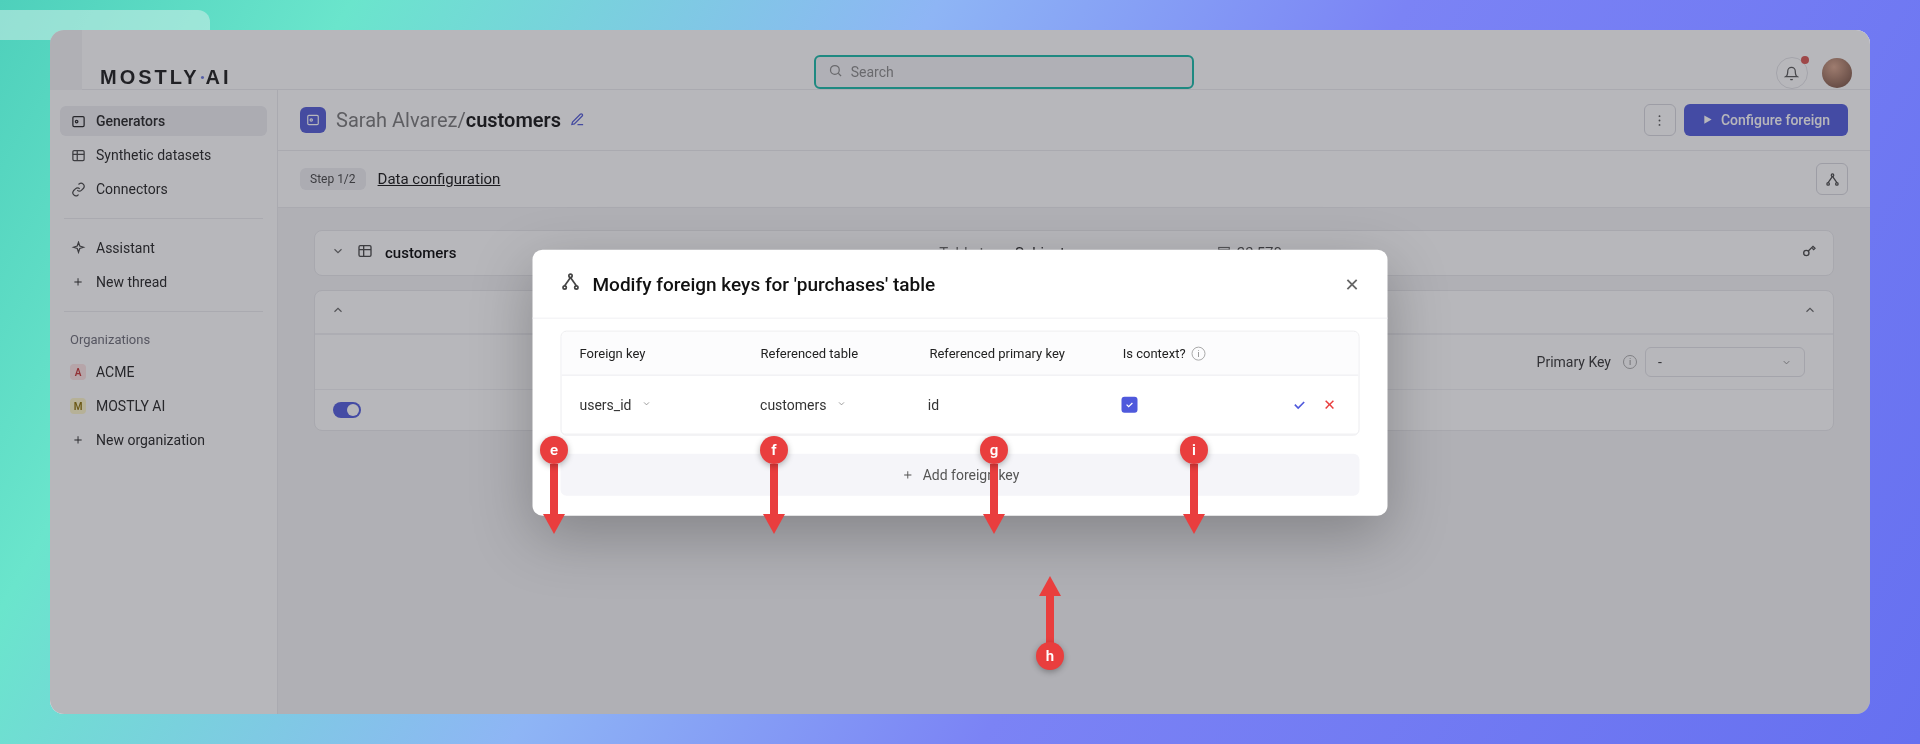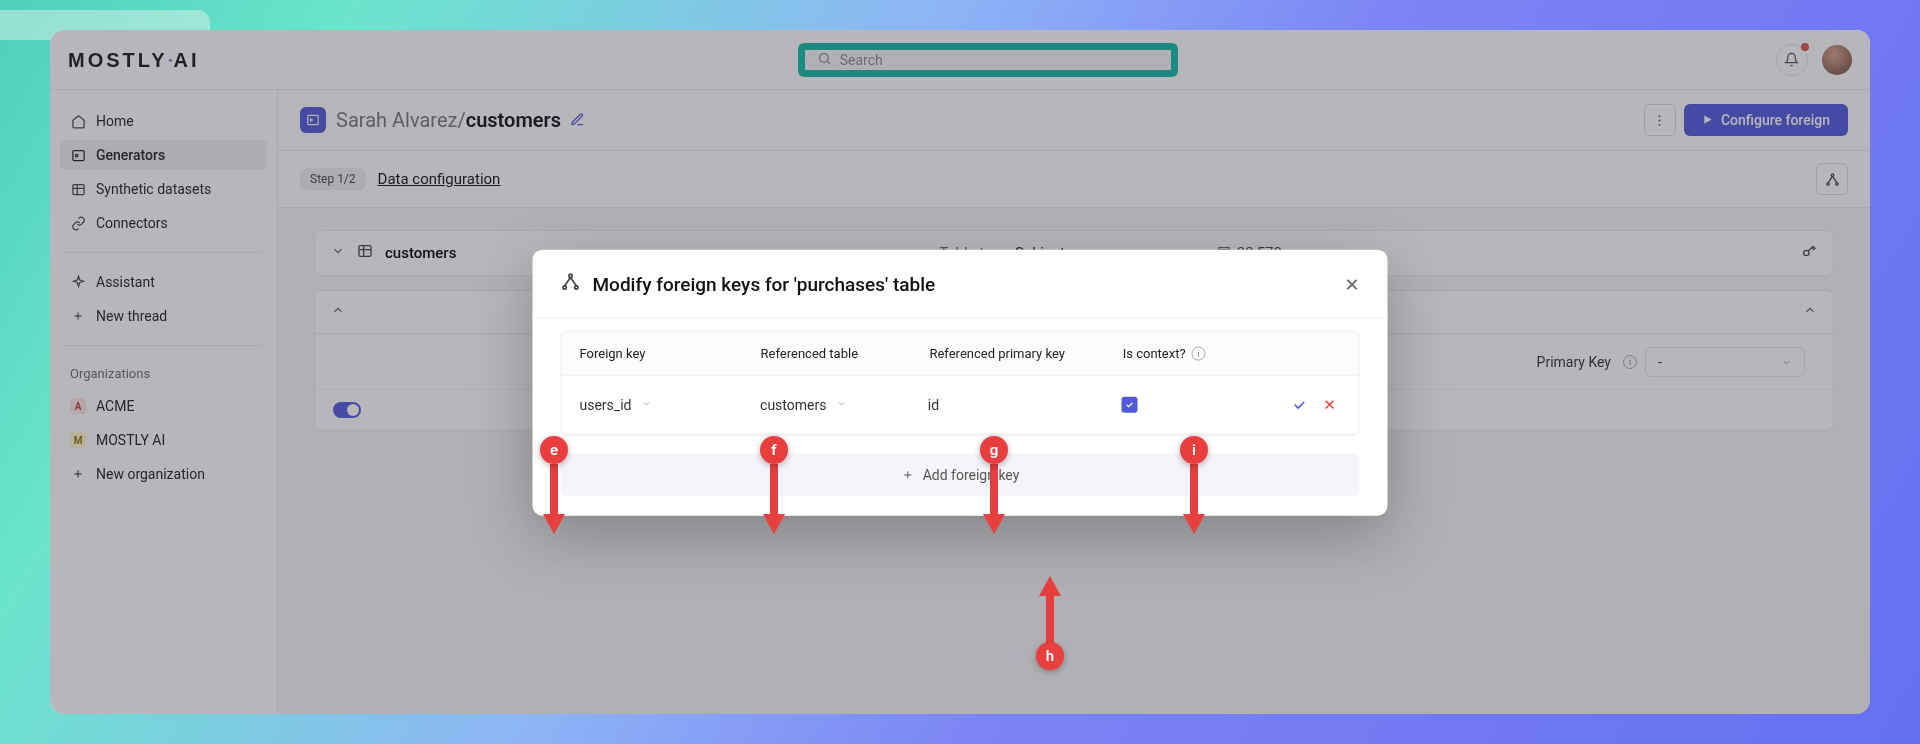--- a/index.html
+++ b/index.html
@@ -34,41 +34,42 @@
   flex-direction: column;
 }
 .dim-overlay {
   position: absolute;
   inset: 0;
   background: rgba(50, 50, 60, 0.35);
   z-index: 50;
 }
 .topbar {
   display: flex;
-  align-items: center;
+  align-items: flex-end;
   background: #fff;
   border-bottom: 1px solid #ececef;
   height: 60px;
-  padding: 12px 18px;
+  padding: 0 18px;
+  margin-left: 32px;
 }
 .logo {
   font-family: Arial, sans-serif;
   letter-spacing: 3px;
   font-weight: 700;
   font-size: 20px;
   color: #1a1a1a;
 }
 .logo .dot { color: #6c7ae0; letter-spacing: 0; }
 .search {
   margin-left: auto;
   margin-right: auto;
   width: 380px;
   height: 34px;
   background: #f5f5f7;
-  border: 7px solid #14b8a6;
+  border: 2px solid #14b8a6;
   border-radius: 6px;
   display: flex;
   align-items: center;
   padding: 0 12px;
   color: #888;
   font-size: 14px;
   gap: 8px;
 }
 .topbar-right { display: flex; align-items: center; gap: 14px; }
 .bell {
@@ -330,28 +331,20 @@
             <path d="M18 8a6 6 0 0 0-12 0c0 7-3 9-3 9h18s-3-2-3-9"></path>
             <path d="M13.7 21a2 2 0 0 1-3.4 0"></path>
           </svg>
       </div>
       <div class="avatar"></div>
     </div>
   </div>
 
   <div class="body">
     <div class="sidebar">
-      <div class="side-item">
-        <span class="small-icon">
-            <svg width="15" height="15" viewBox="0 0 24 24" fill="none" stroke="#444" stroke-width="2">
-              <path d="M3 10l9-7 9 7v10a2 2 0 0 1-2 2H5a2 2 0 0 1-2-2z"></path>
-            </svg>
-          </span>
-        <span>Home</span>
-      </div>
       <div class="side-item active">
         <span class="small-icon">
             <svg width="15" height="15" viewBox="0 0 24 24" fill="none" stroke="#222" stroke-width="2">
               <rect x="3" y="4" width="18" height="16" rx="2"></rect>
               <circle cx="9" cy="12" r="2"></circle>
             </svg>
           </span>
         <span>Generators</span>
       </div>
       <div class="side-item">

